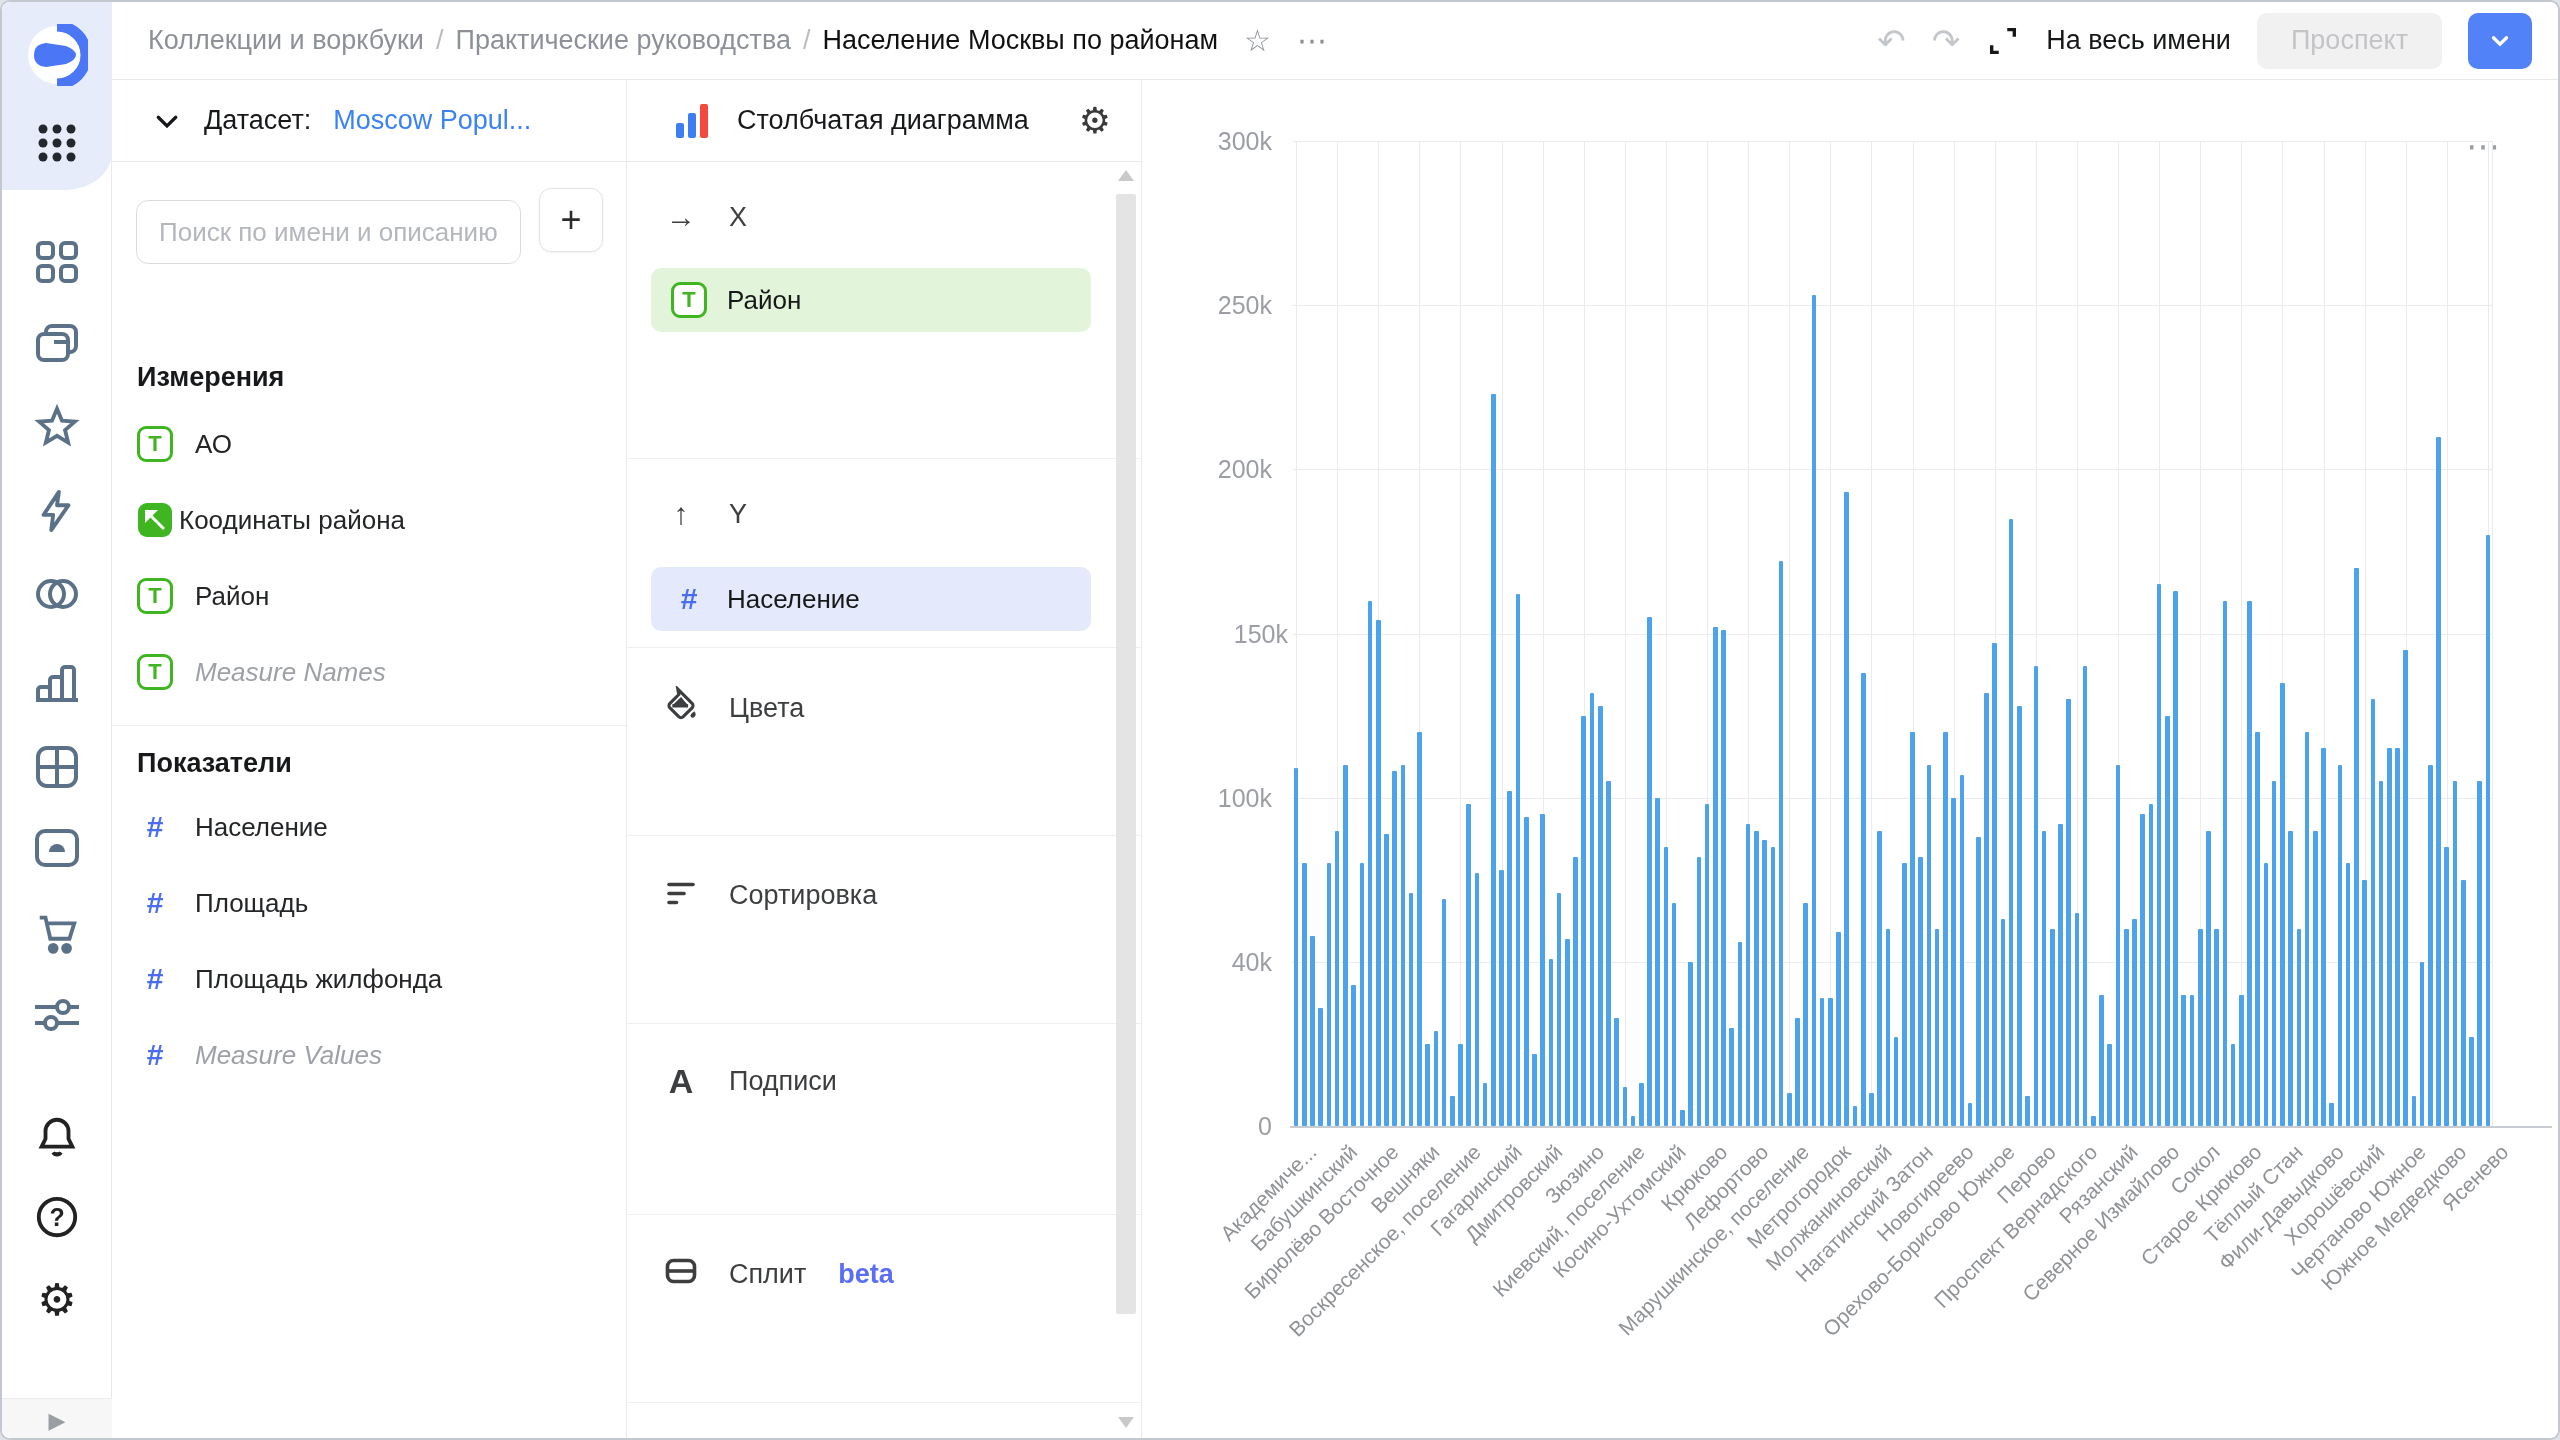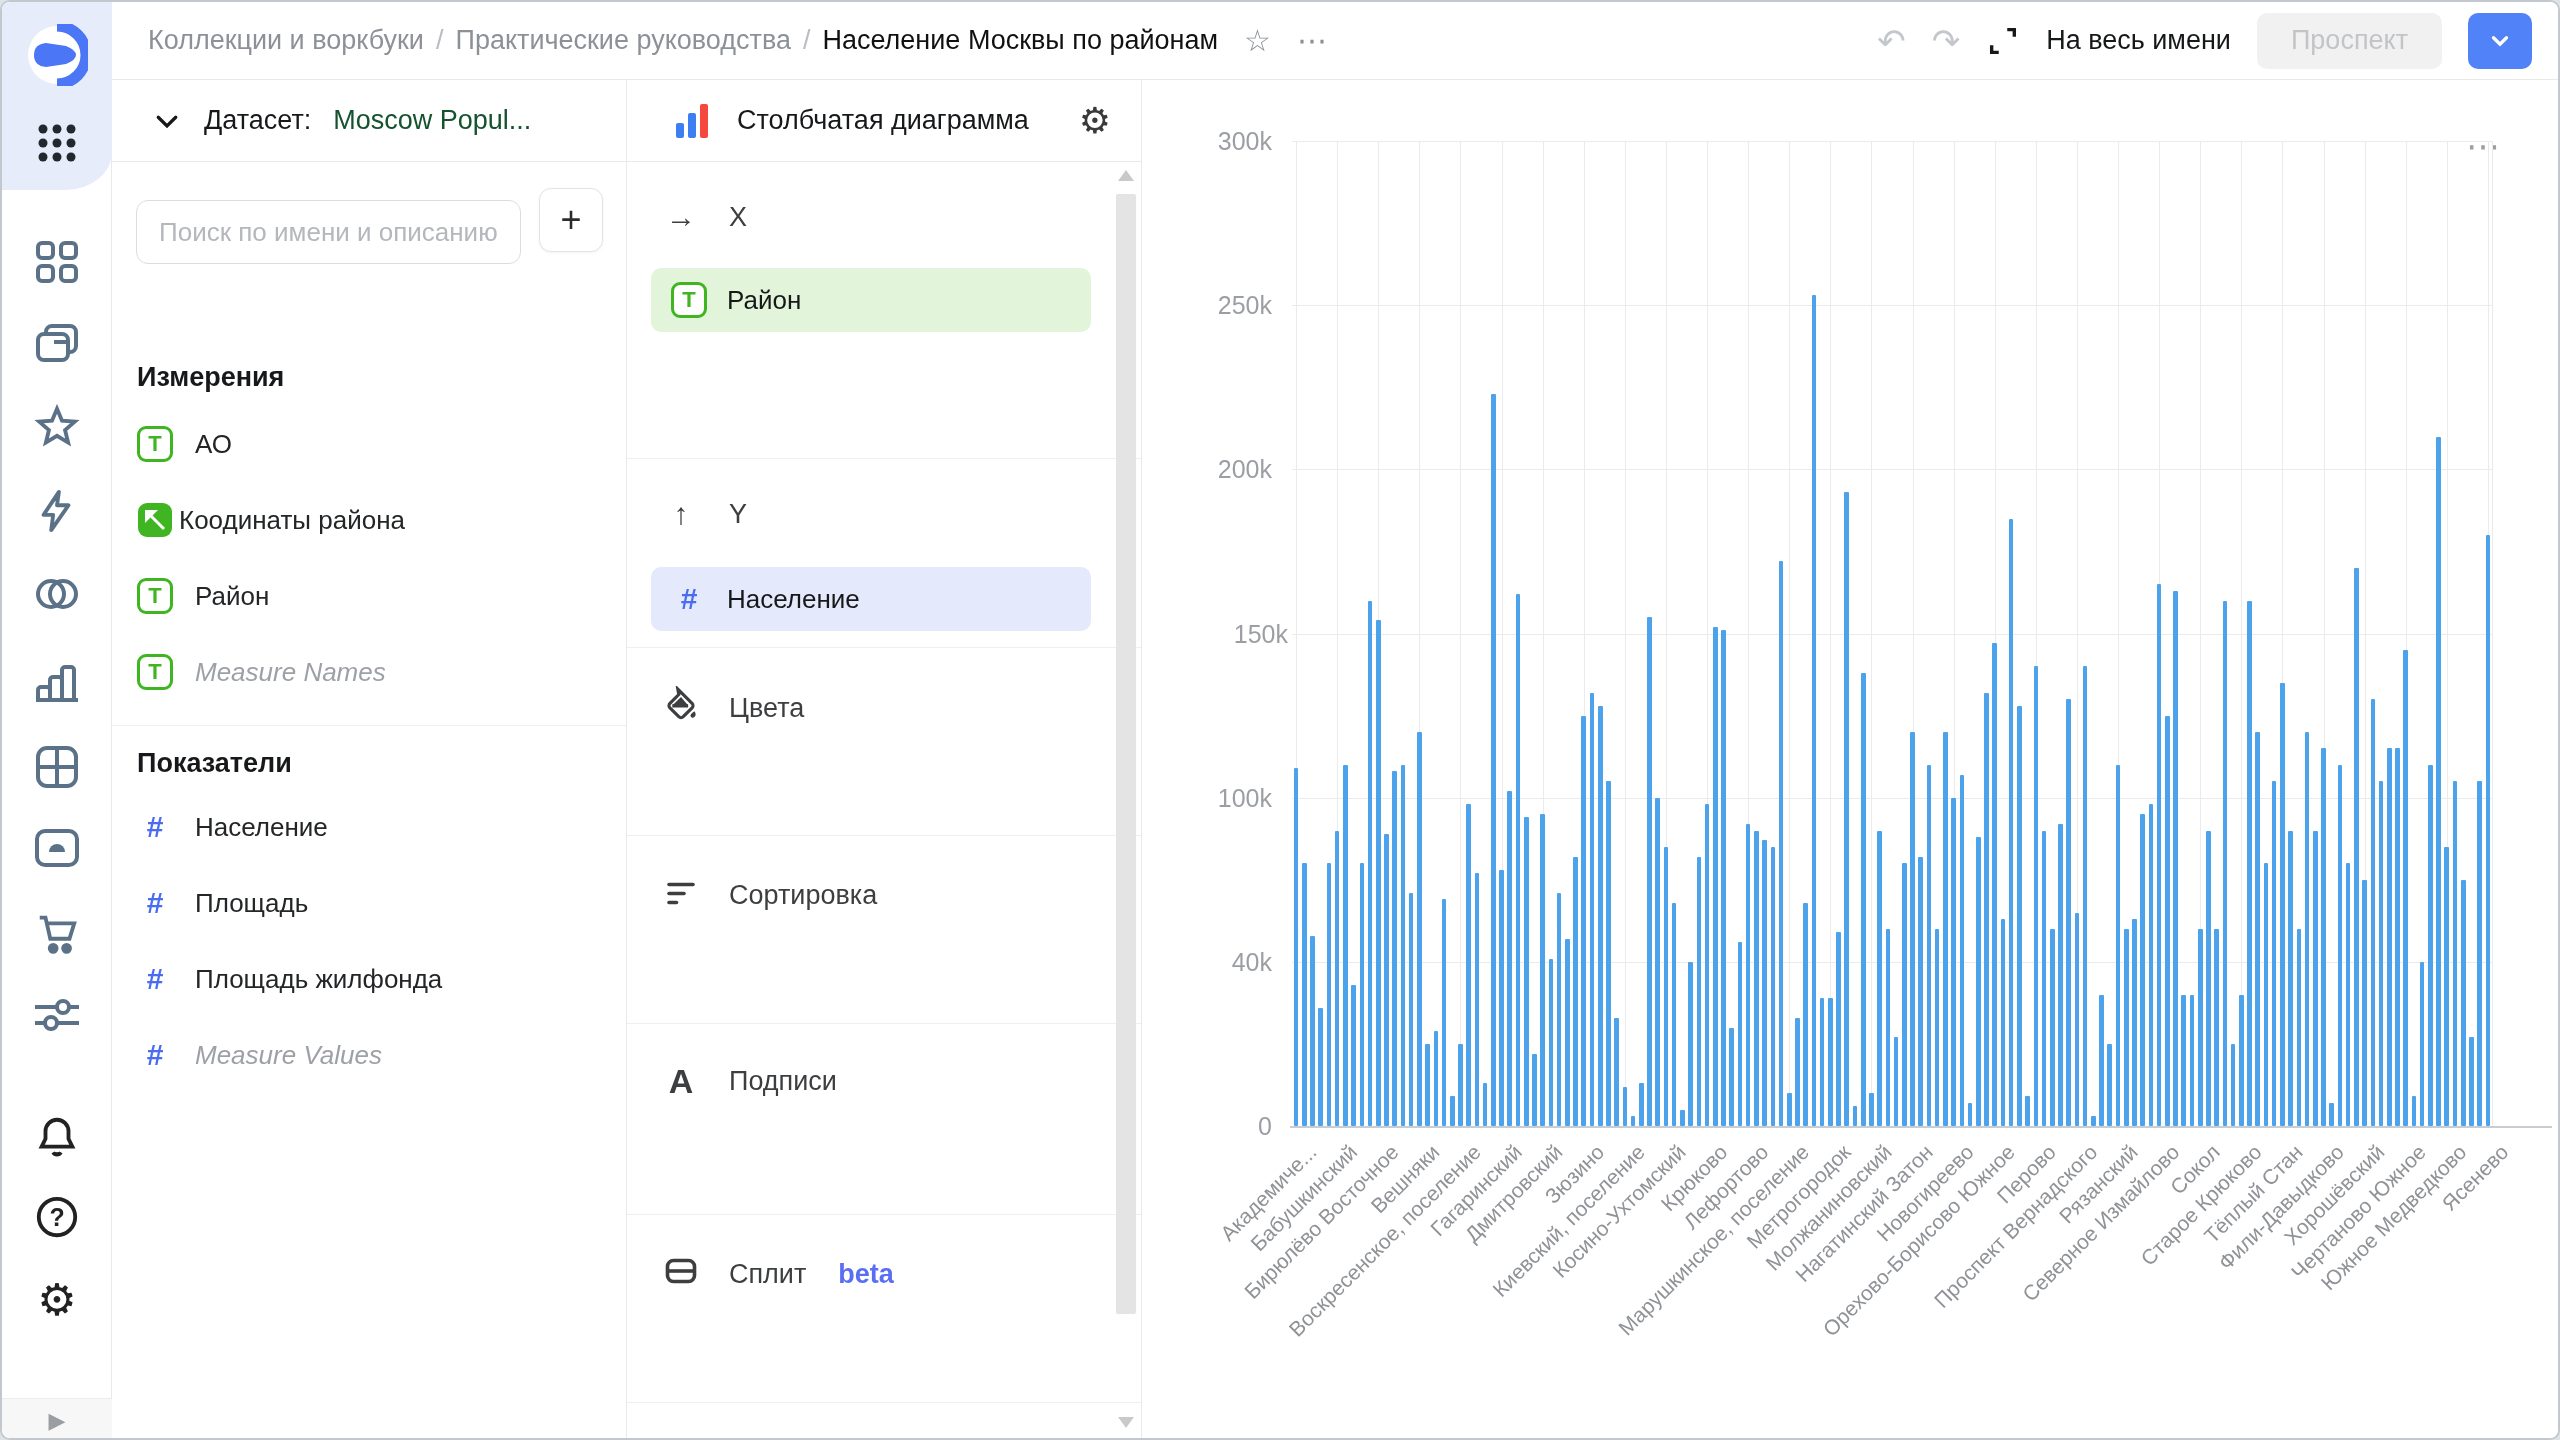--- a/index.html
+++ b/index.html
@@ -21,21 +21,21 @@
   
   #sidebar{left:0;top:0;width:110px;height:1440px;background:#fff;border-right:1px solid #e9e9e9;}
   #sidebar-top{left:0;top:0;width:110px;height:188px;background:#e7ecfb;border-bottom-right-radius:46px 38px;}
   .sb-ico{position:absolute;left:0;width:110px;display:flex;justify-content:center;color:#5b7188;}
   .sb-ico svg{display:block;}
   #collapse-strip{left:0;bottom:0;width:110px;height:44px;background:#f7f7f7;border-top:1px solid #ececec;display:flex;align-items:center;justify-content:center;color:#9a9da1;font-size:22px;}
   
   #ds-panel{left:110px;top:78px;width:515px;bottom:0;background:#fff;border-right:1px solid #e9e9e9;}
   #ds-head{left:0;top:0;width:100%;height:82px;border-bottom:1px solid #e9e9e9;display:flex;align-items:center;padding-left:40px;gap:22px;}
   #ds-label{font-size:27px;color:#17181a;}
-  #ds-name{font-size:27px;color:#14532d;cursor:pointer;}
+  #ds-name{font-size:27px;color:#3b82f6;cursor:pointer;}
   #search-row{left:24px;top:108px;width:467px;height:64px;display:flex;gap:18px;}
   #search-input{flex:1;height:64px;border:1px solid #dcdcdc;border-radius:12px;font-size:26px;padding:0 22px;color:#333;font-family:"Liberation Sans",sans-serif;outline:none;margin-top:12px;}
   #search-input::placeholder{color:#b4b7bb;}
   #add-field-btn{width:64px;height:64px;border:1px solid #e3e3e3;border-radius:12px;background:#fff;font-size:36px;color:#2b2b2b;line-height:1;box-shadow:0 1px 3px rgba(0,0,0,.05);}
   .sect-h{position:absolute;left:25px;font-size:27px;font-weight:bold;color:#17181a;}
   .fld{position:absolute;left:25px;display:flex;align-items:center;gap:22px;font-size:26px;color:#232527;cursor:grab;}
   .fld.italic span.lbl{font-style:italic;color:#9da1a6;}
   .t-ico{width:36px;height:36px;border:3px solid #3fb521;border-radius:9px;color:#3fb521;font-size:22px;font-weight:bold;display:flex;align-items:center;justify-content:center;background:#fff;flex:0 0 auto;}
   .hash-ico{color:#4a6cf0;font-size:30px;font-weight:bold;width:36px;text-align:center;flex:0 0 auto;}
   .ds-divider{position:absolute;left:0;width:100%;height:0;border-top:1px solid #efefef;}

